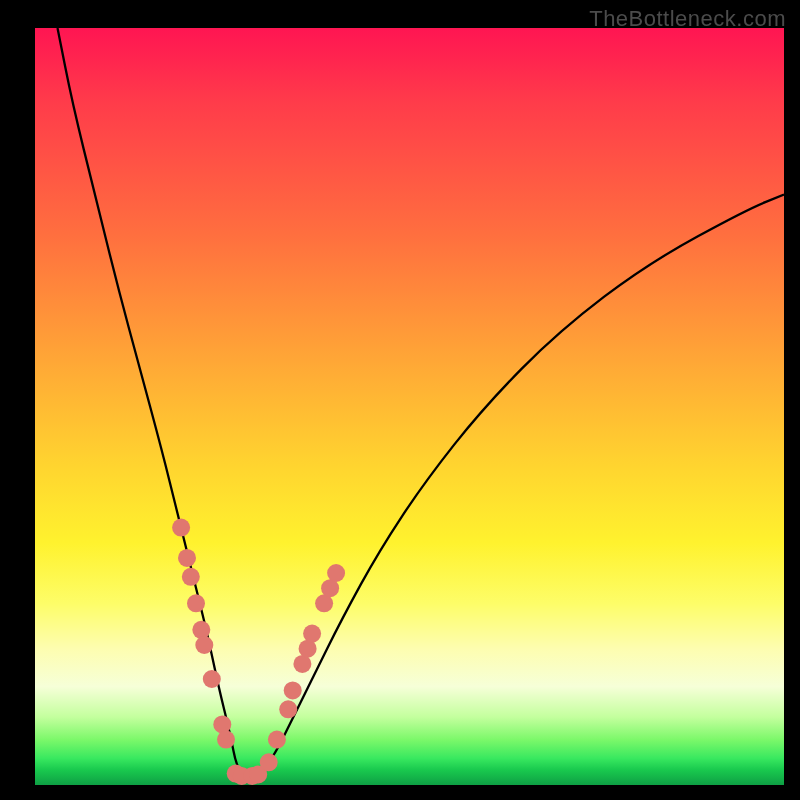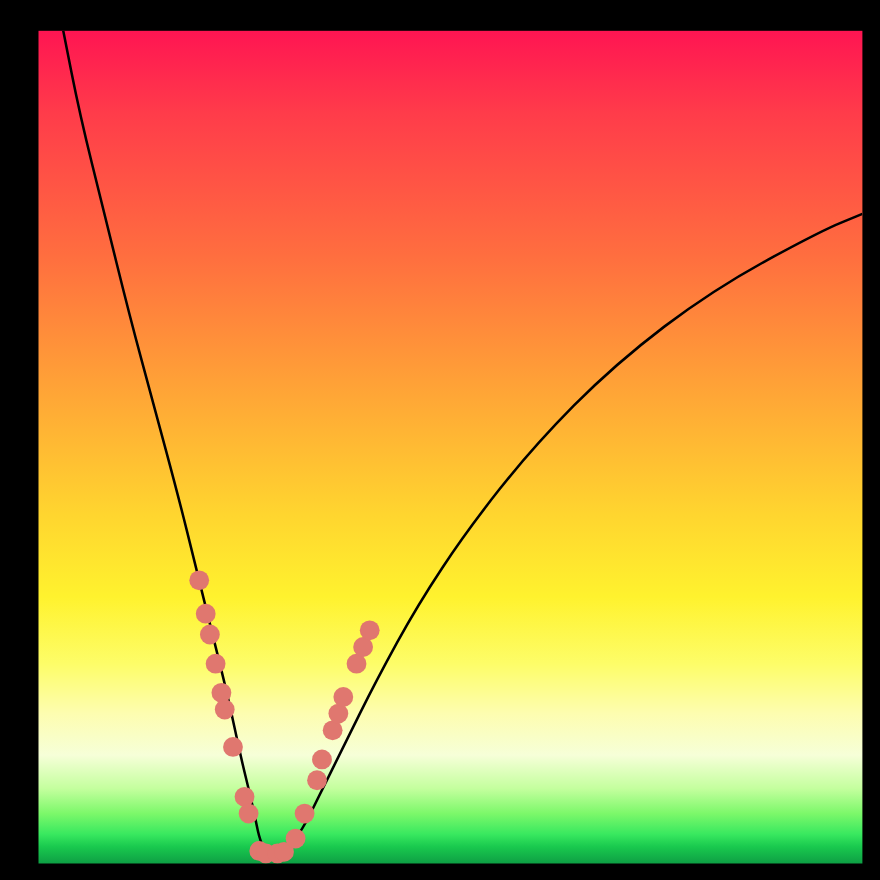--- a/index.html
+++ b/index.html
@@ -97,14 +97,15 @@
           <circle cx="267.4" cy="635.9" r="9" class="dot"></circle>
           <circle cx="272.6" cy="620.7" r="9" class="dot"></circle>
           <circle cx="277.1" cy="605.6" r="9" class="dot"></circle>
           <circle cx="289.1" cy="575.3" r="9" class="dot"></circle>
           <circle cx="295.1" cy="560.2" r="9" class="dot"></circle>
           <circle cx="301.1" cy="545.0" r="9" class="dot"></circle>
         </g>
     </svg>
   </div>
 
+  <div class="watermark">TheBottleneck.com</div>
 
 </div>
 
 </body></html>

